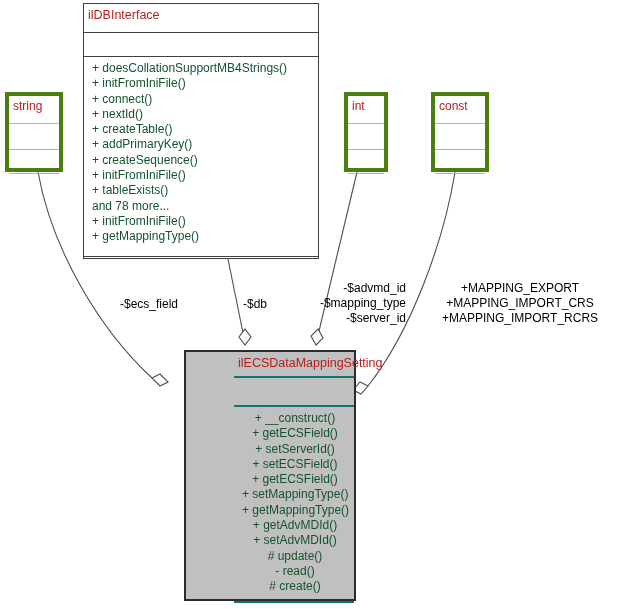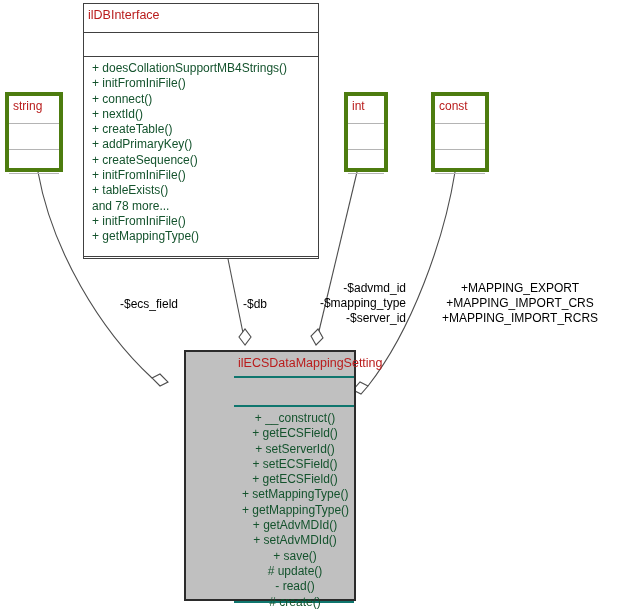--- a/index.html
+++ b/index.html
@@ -165,21 +165,20 @@
     <div class="compartment members" style="height:196px;text-align:center;">
       <div class="m">+ __construct()</div>
       <div class="m">+ getECSField()</div>
       <div class="m">+ setServerId()</div>
       <div class="m">+ setECSField()</div>
       <div class="m">+ getECSField()</div>
       <div class="m">+ setMappingType()</div>
       <div class="m">+ getMappingType()</div>
       <div class="m">+ getAdvMDId()</div>
       <div class="m">+ setAdvMDId()</div>
-      <div class="m">+ save()</div>
       <div class="m"># update()</div>
       <div class="m">- read()</div>
       <div class="m"># create()</div>
     </div>
   </div>
 
   <div class="edge-label" style="left:120px; top:297px;">-$ecs_field</div>
 
   <div class="edge-label" style="left:243px; top:297px;">-$db</div>
 

